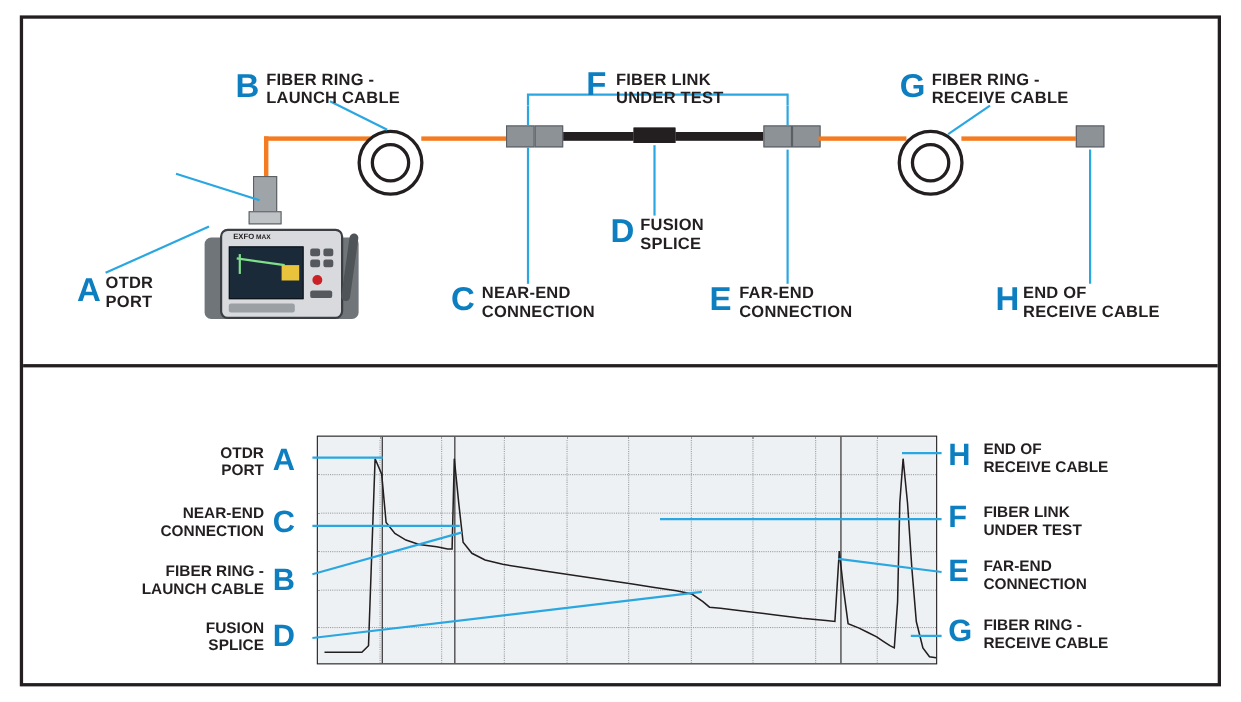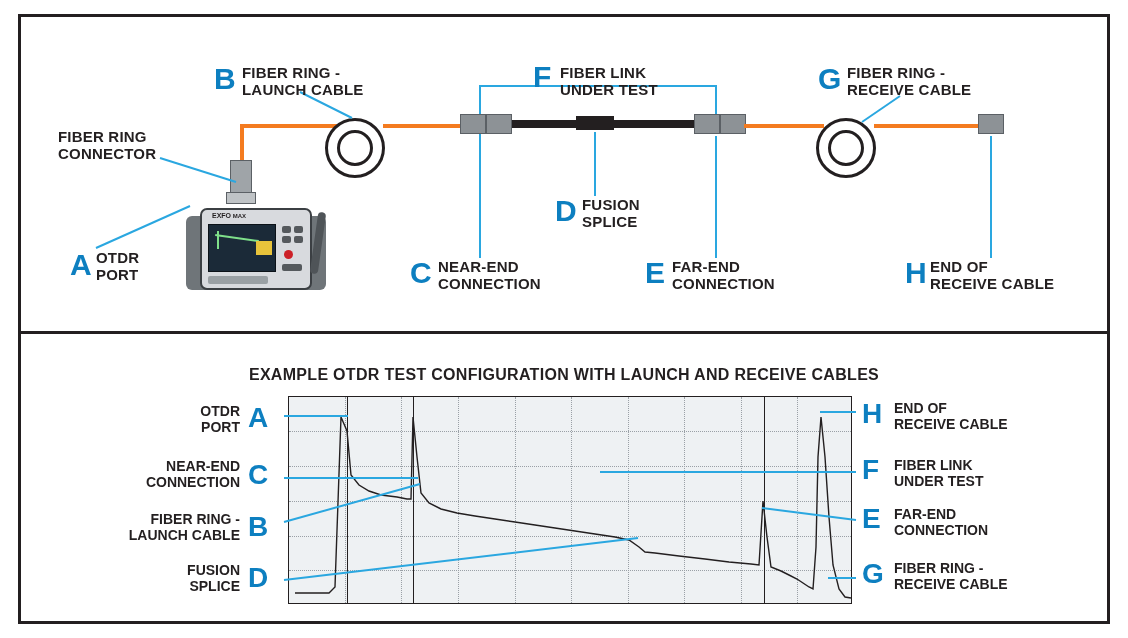--- a/index.html
+++ b/index.html
@@ -268,22 +268,20 @@
 
     <line x1="595" y1="196" x2="595" y2="132" stroke="#2aa7e0" stroke-width="2"></line>
 
     <line x1="716" y1="258" x2="716" y2="136" stroke="#2aa7e0" stroke-width="2"></line>
 
     <line x1="900" y1="96" x2="862" y2="122" stroke="#2aa7e0" stroke-width="2"></line>
 
     <line x1="991" y1="258" x2="991" y2="136" stroke="#2aa7e0" stroke-width="2"></line>
   </svg>
 
-  <div class="lbl" style="left:58px; top:128px; width:120px;">FIBER RING
-CONNECTOR</div>
 
   <div class="letter" style="left:70px; top:250px;">A</div>
   <div class="lbl" style="left:96px; top:249px; width:90px;">OTDR
 PORT</div>
 
   <div class="letter" style="left:214px; top:64px;">B</div>
   <div class="lbl" style="left:242px; top:64px; width:160px;">FIBER RING -
 LAUNCH CABLE</div>
 
   <div class="letter" style="left:410px; top:258px;">C</div>
@@ -303,21 +301,20 @@
 UNDER TEST</div>
 
   <div class="letter" style="left:818px; top:64px;">G</div>
   <div class="lbl" style="left:847px; top:64px; width:170px;">FIBER RING -
 RECEIVE CABLE</div>
 
   <div class="letter" style="left:905px; top:258px;">H</div>
   <div class="lbl" style="left:930px; top:258px; width:160px;">END OF
 RECEIVE CABLE</div>
 
-  <div class="chart-title">EXAMPLE OTDR TEST CONFIGURATION WITH LAUNCH AND RECEIVE CABLES</div>
 
   <div class="chart-box">
 
     <div class="grid-v" style="left:56px;"></div>
     <div class="grid-v" style="left:112px;"></div>
     <div class="grid-v" style="left:169px;"></div>
     <div class="grid-v" style="left:226px;"></div>
     <div class="grid-v" style="left:282px;"></div>
     <div class="grid-v" style="left:339px;"></div>
     <div class="grid-v" style="left:395px;"></div>

